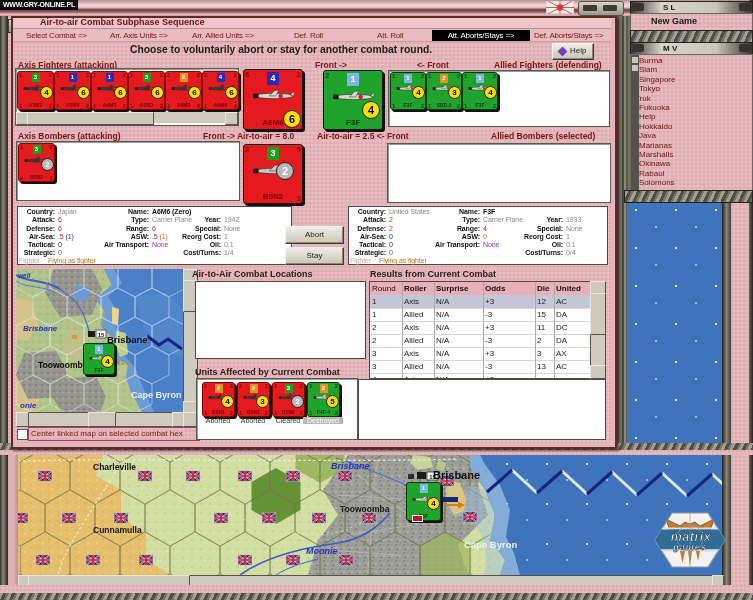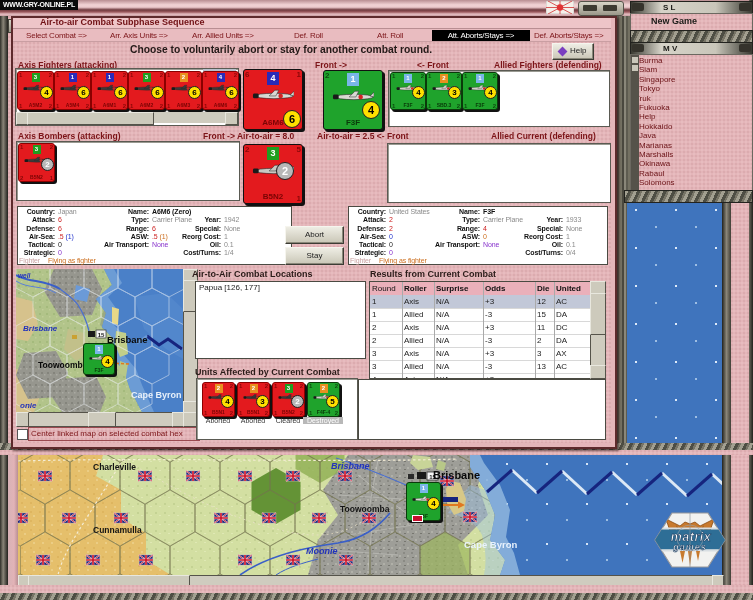--- a/index.html
+++ b/index.html
@@ -553,21 +553,21 @@
       <rect x="1" y="5.5" width="6" height="5" rx="1.5" fill="#1a1a1a"></rect>
       <circle cx="30" cy="8" r="2.4" fill="#d42222"></circle>
     </svg>
     <div style="position:absolute;left:21px;top:13px;width:11px;height:11px;border-radius:50%;background:#ffe000;border:1px solid #222;color:#000;font:bold 8px 'Liberation Sans',sans-serif;text-align:center;line-height:11px">4</div>
     <div style="position:absolute;left:0;right:0;bottom:1px;text-align:center;font:bold 5px 'Liberation Sans',sans-serif;color:#083a08">F3F</div>
   </div>
 
 <div class="abs dred" style="left:18px;top:131px;font:bold 8.5px 'Liberation Sans',sans-serif">Axis Bombers (attacking)</div>
 <div class="abs dred" style="left:203px;top:131px;font:bold 8.5px 'Liberation Sans',sans-serif">Front -&gt;   Air-to-air = 8.0</div>
 <div class="abs dred" style="left:317px;top:131px;font:bold 8.5px 'Liberation Sans',sans-serif">Air-to-air = 2.5   &lt;- Front</div>
-<div class="abs dred" style="left:491px;top:131px;font:bold 8.5px 'Liberation Sans',sans-serif">Allied Current (defending)</div>
+<div class="abs dred" style="left:491px;top:131px;font:bold 8.5px 'Liberation Sans',sans-serif">Allied Bombers (selected)</div>
 
 <div class="abs whitebox" style="left:16px;top:141px;width:222px;height:58px"></div>
 
 <div style="position:absolute;left:18px;top:143px;width:35px;height:37px;background:#e31a1e;border:1px solid #8b0000;border-radius:3px;box-shadow:2px 2px 0 #111;">
     <div style="position:absolute;left:1px;top:0px;font:bold 6px 'Liberation Sans',sans-serif;color:#7a0404;opacity:0.85">1</div>
     <div style="position:absolute;right:1px;top:0px;font:bold 6px 'Liberation Sans',sans-serif;color:#7a0404;opacity:0.85">2</div>
     <div style="position:absolute;left:1px;bottom:0px;font:bold 6px 'Liberation Sans',sans-serif;color:#7a0404;opacity:0.85">2</div>
     <div style="position:absolute;right:1px;bottom:0px;font:bold 6px 'Liberation Sans',sans-serif;color:#7a0404;opacity:0.85">1</div>
     <div style="position:absolute;left:50%;top:1px;transform:translateX(-50%);width:8px;height:9px;background:#1f9e1f;color:#fff;font:bold 6px 'Liberation Sans',sans-serif;text-align:center;line-height:9px">3</div>
     <svg style="position:absolute;left:5px;top:11px" width="25" height="10" viewBox="0 0 44 14">
@@ -782,21 +782,20 @@
 <div class="abs sbbtn" style="left:183px;top:412px;width:13px;height:13px"></div>
 
 <div class="abs" style="left:17px;top:429px;width:9px;height:9px;background:#fff;border:1px solid #555"></div>
 <div class="abs" style="left:28px;top:427px;width:170px;height:12px;border:1px solid #9a4a50">
     <span style="position:absolute;left:2px;top:1px;font:8px 'Liberation Sans',sans-serif;color:#7c1418;white-space:nowrap">Center linked map on selected combat hex</span>
   </div>
 
 <div class="abs" style="left:192px;top:269px;font:bold 9px 'Liberation Sans',sans-serif;color:#2a1b18">Air-to-Air Combat Locations</div>
 
 <div class="abs" style="left:195px;top:281px;width:169px;height:76px;background:#fff;border:1px solid #4a4a42">
-<div style="height:12px;font:8px/12px 'Liberation Sans',sans-serif;color:#222;padding-left:3px">Papua [126, 177]</div>
 </div>
 
 <div class="abs" style="left:370px;top:269px;font:bold 9px 'Liberation Sans',sans-serif;color:#2a1b18">Results from Current Combat</div>
 
 <div class="abs" style="left:369px;top:281px;width:220px;height:96px;background:#fff;border:1px solid #4a4a42;overflow:hidden;font:8px 'Liberation Sans',sans-serif">
     <div style="position:absolute;left:0;top:0;width:220px;height:13px;background:#eab0ba;border-bottom:1px solid #999">
       <span style="position:absolute;left:2px;top:2px;font-weight:normal;color:#111">Round</span>
       <span style="position:absolute;left:34px;top:2px;font-weight:bold;color:#111">Roller</span>
       <span style="position:absolute;left:66px;top:2px;font-weight:bold;color:#111">Surprise</span>
       <span style="position:absolute;left:115px;top:2px;font-weight:bold;color:#111">Odds</span>

